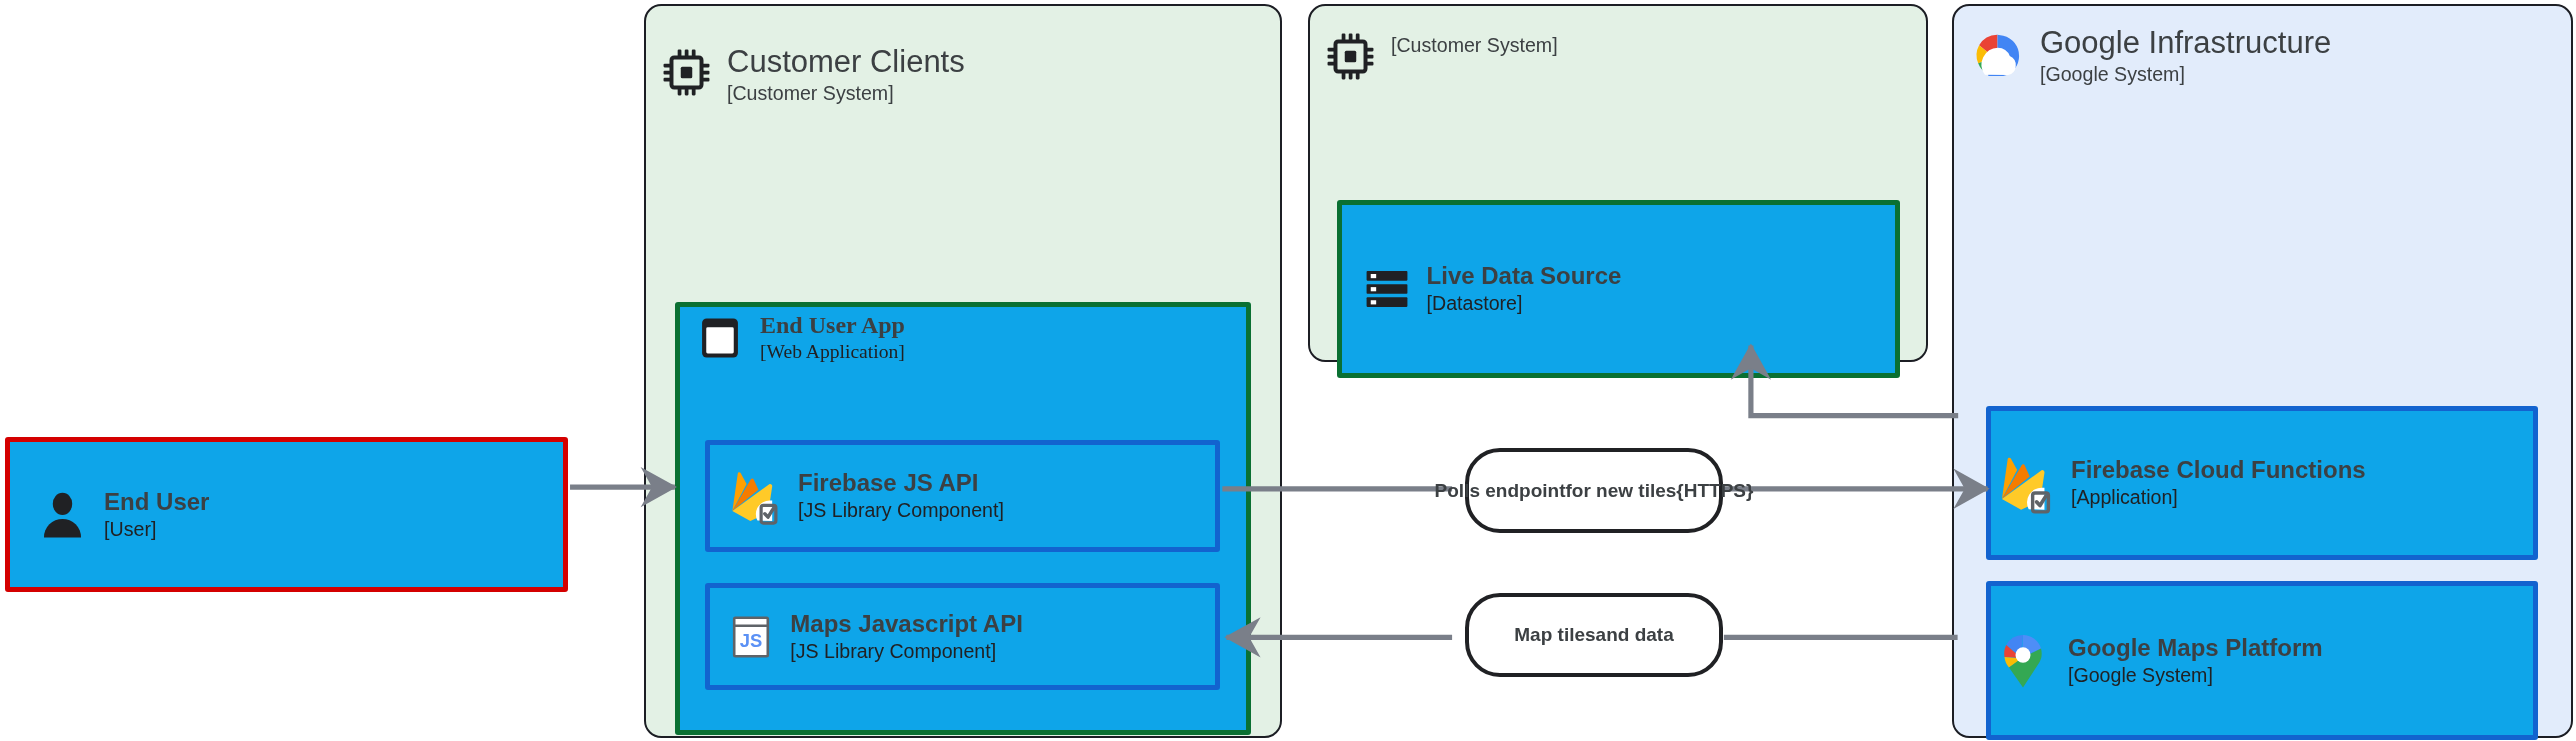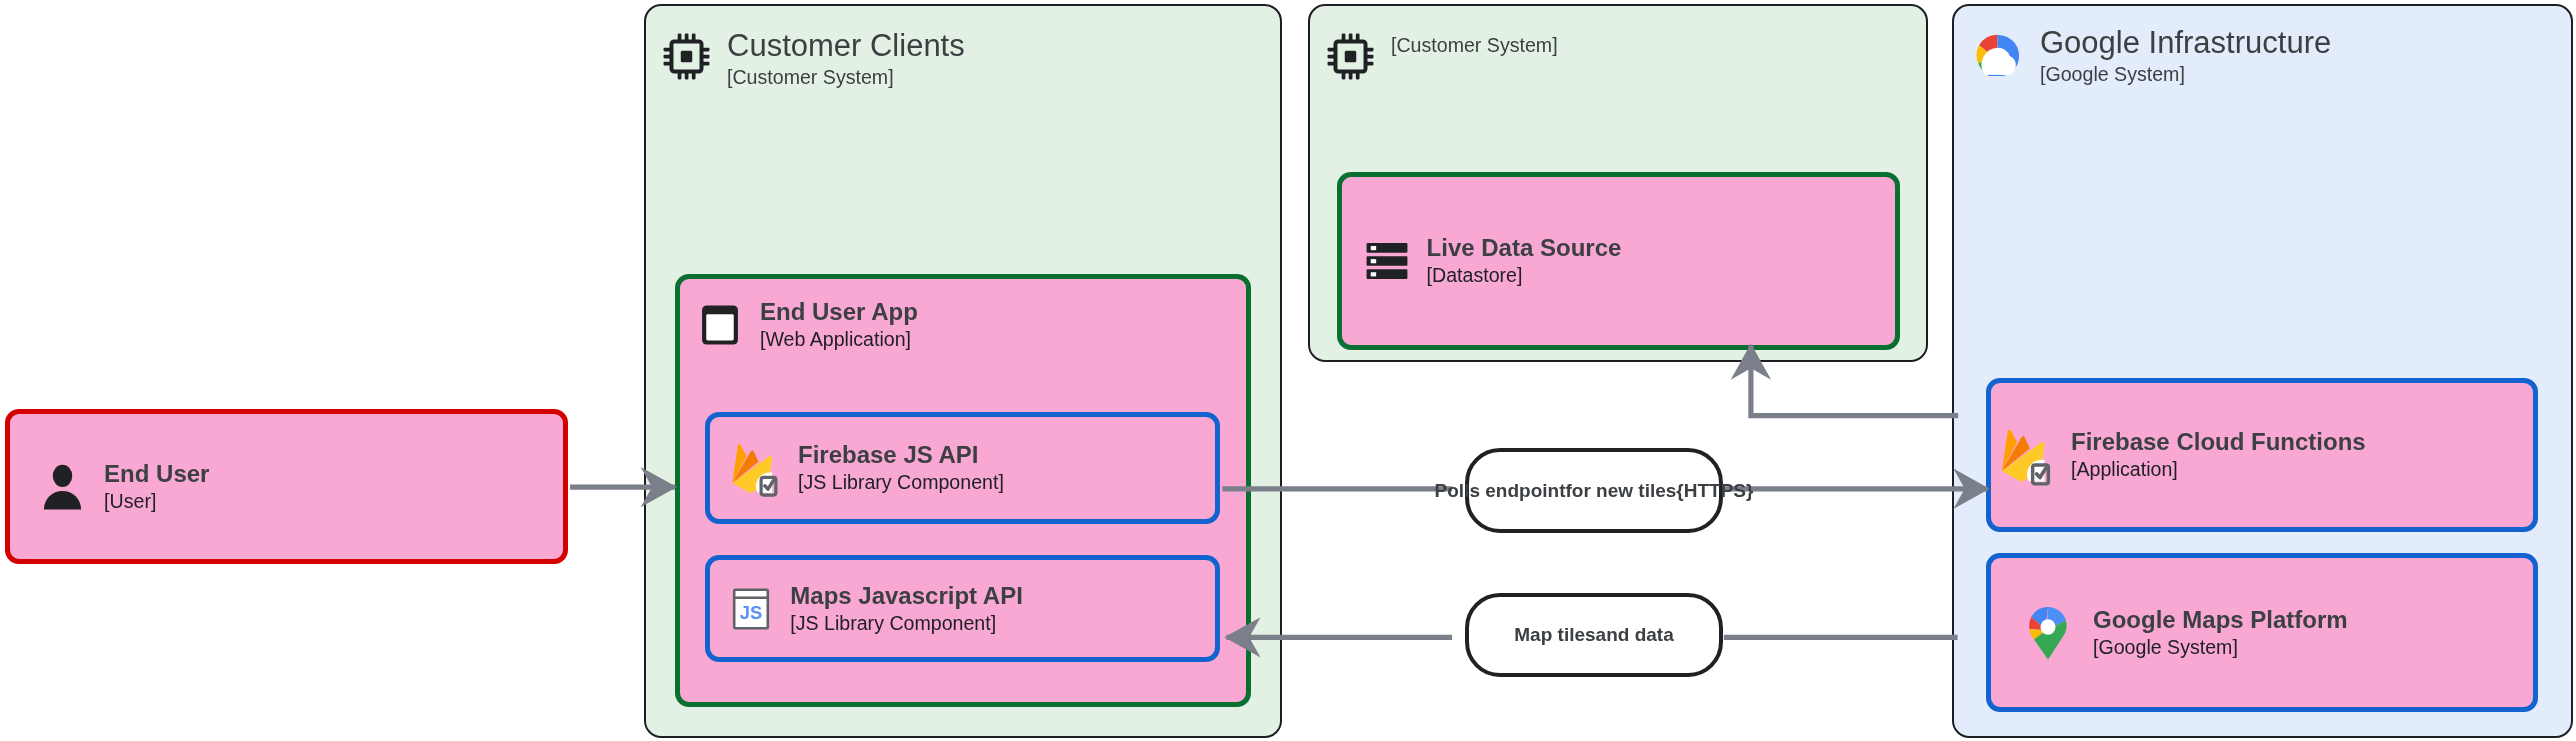--- a/index.html
+++ b/index.html
@@ -51,24 +51,25 @@
     color: #3c4043;
     line-height: 1.15;
     margin-top: 3.5px;
     white-space: nowrap;
   }
 
   
   .node {
     position: absolute;
     box-sizing: border-box;
-    background: #f9a8d4;
-    border-radius: 14px;
+    background: #0ea5e9;
+    border-radius: 3px;
     display: flex;
     align-items: center;
+    margin-top: 28px;
   }
   .node.red   { border: 5.8px solid #d40000; }
   .node.green { border: 5.8px solid #0a7032; }
   .node.blue  { border: 5.8px solid #1263cf; }
 
   .node-inner {
     display: flex;
     align-items: center;
     gap: 15px;
     padding-left: 15px;
@@ -125,21 +126,21 @@
 
   .icon { flex: 0 0 auto; display: block; }
 </style>
 </head>
 <body>
 
 <div id="stage">
 
   <div class="boundary green" style="left:644px; top:3.5px; width:638px; height:734px;">
   </div>
-  <div class="boundary-head" style="left:660px; top:30px;justify-content:flex-end;">
+  <div class="boundary-head" style="left:660px; top:46px;justify-content:flex-end;">
     <svg class="icon" width="53" height="53" viewBox="0 0 24 24">
       <g fill="#202124">
         <rect x="5.2" y="5.2" width="13.6" height="13.6" rx="1.2" fill="none" stroke="#202124" stroke-width="1.8"></rect>
         <rect x="9.4" y="9.4" width="5.2" height="5.2" rx="0.7"></rect>
         <rect x="8.0" y="1.6" width="1.7" height="3.4" rx="0.5"></rect>
         <rect x="11.2" y="1.6" width="1.7" height="3.4" rx="0.5"></rect>
         <rect x="14.4" y="1.6" width="1.7" height="3.4" rx="0.5"></rect>
         <rect x="8.0" y="19.0" width="1.7" height="3.4" rx="0.5"></rect>
         <rect x="11.2" y="19.0" width="1.7" height="3.4" rx="0.5"></rect>
         <rect x="14.4" y="19.0" width="1.7" height="3.4" rx="0.5"></rect>
@@ -232,21 +233,21 @@
         <path d="M3.6 22.4 A8.4 8.4 0 0 1 20.4 22.4 Z" fill="#202124"></path>
       </svg>
       <div class="node-titles">
         <div class="node-name">End User</div>
         <div class="node-type">[User]</div>
       </div>
     </div>
   </div>
 
   <div class="node green container-node" style="left:675px; top:274px; width:576px; height:433px;">
-    <div class="node-inner" style="padding-left:15px; padding-top:20px;">
+    <div class="node-inner" style="padding-left:15px; padding-top:5px;font-family:Liberation Serif, serif;">
       <svg class="icon" width="50" height="50" viewBox="0 0 24 24">
         <rect x="3.4" y="2.6" width="17.2" height="18.8" rx="2.2" fill="#202124"></rect>
         <rect x="5.4" y="6.8" width="13.2" height="12.6" rx="0.7" fill="#ffffff"></rect>
       </svg>
       <div class="node-titles">
         <div class="node-name">End User App</div>
         <div class="node-type">[Web Application]</div>
       </div>
     </div>
   </div>
@@ -310,21 +311,21 @@
         <path d="M16.6 19.0 L17.9 20.4 L20.0 17.0" fill="none" stroke="#5f6368" stroke-width="1.4" stroke-linecap="round" stroke-linejoin="round"></path>
       </svg>
       <div class="node-titles">
         <div class="node-name">Firebase Cloud Functions</div>
         <div class="node-type">[Application]</div>
       </div>
     </div>
   </div>
 
   <div class="node blue" style="left:1986px; top:553px; width:552px; height:159px;">
-    <div class="node-inner" style="padding-left:27px;align-items:center;">
+    <div class="node-inner" style="padding-left:2px;align-items:center;">
       <svg class="icon" width="60" height="60" viewBox="0 0 24 24">
         <path d="M12 1.6 A7.6 7.6 0 0 0 5.3 5.6 L11.0 10.4 Z" fill="#4285f4"></path>
         <path d="M12 1.6 A7.6 7.6 0 0 1 19.2 7.0 L11.6 10.6 Z" fill="#4e8ef7"></path>
         <path d="M5.3 5.6 A7.6 7.6 0 0 0 4.6 10.4 L11.3 10.8 Z" fill="#ea4335"></path>
         <path d="M4.6 10.4 A7.6 7.6 0 0 0 6.4 14.6 L11.6 11.0 Z" fill="#fbbc05"></path>
         <path d="M19.2 7.0 A7.6 7.6 0 0 1 18.0 13.4 L12 22.6 L6.4 14.6 L11.8 10.6 Z" fill="#34a853"></path>
         <ellipse cx="12" cy="9.6" rx="3.0" ry="3.1" fill="#ffffff"></ellipse>
       </svg>
       <div class="node-titles">
         <div class="node-name">Google Maps Platform</div>

